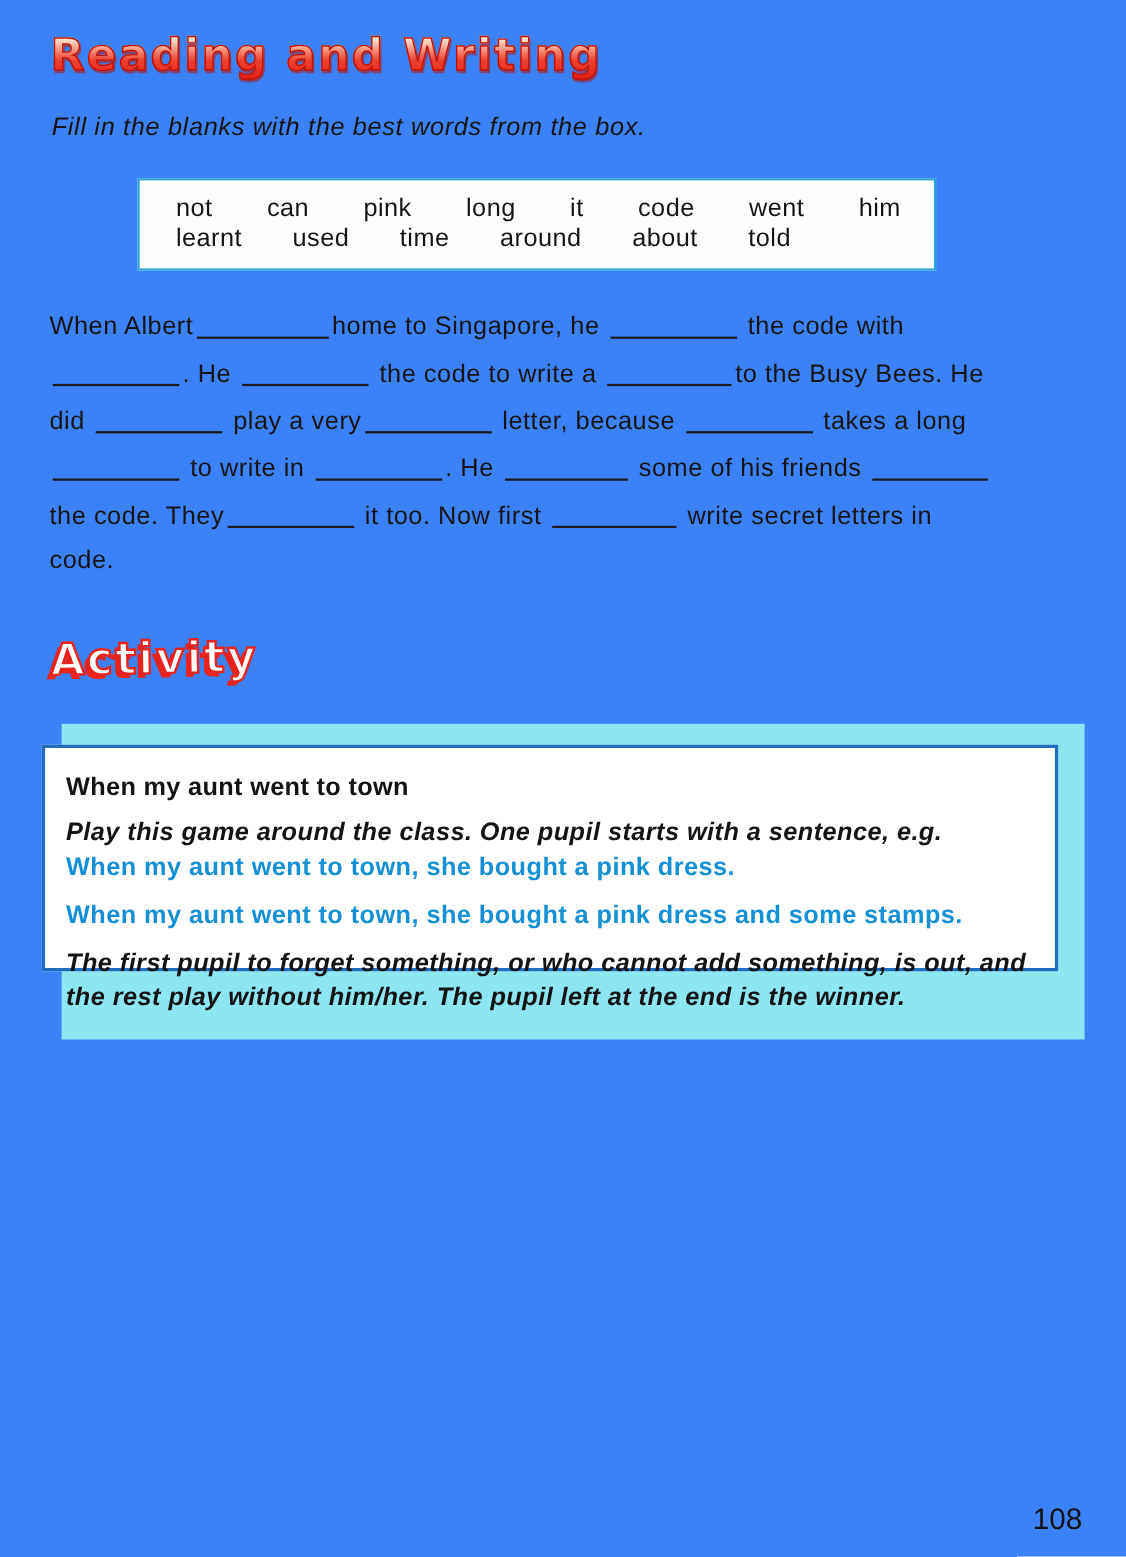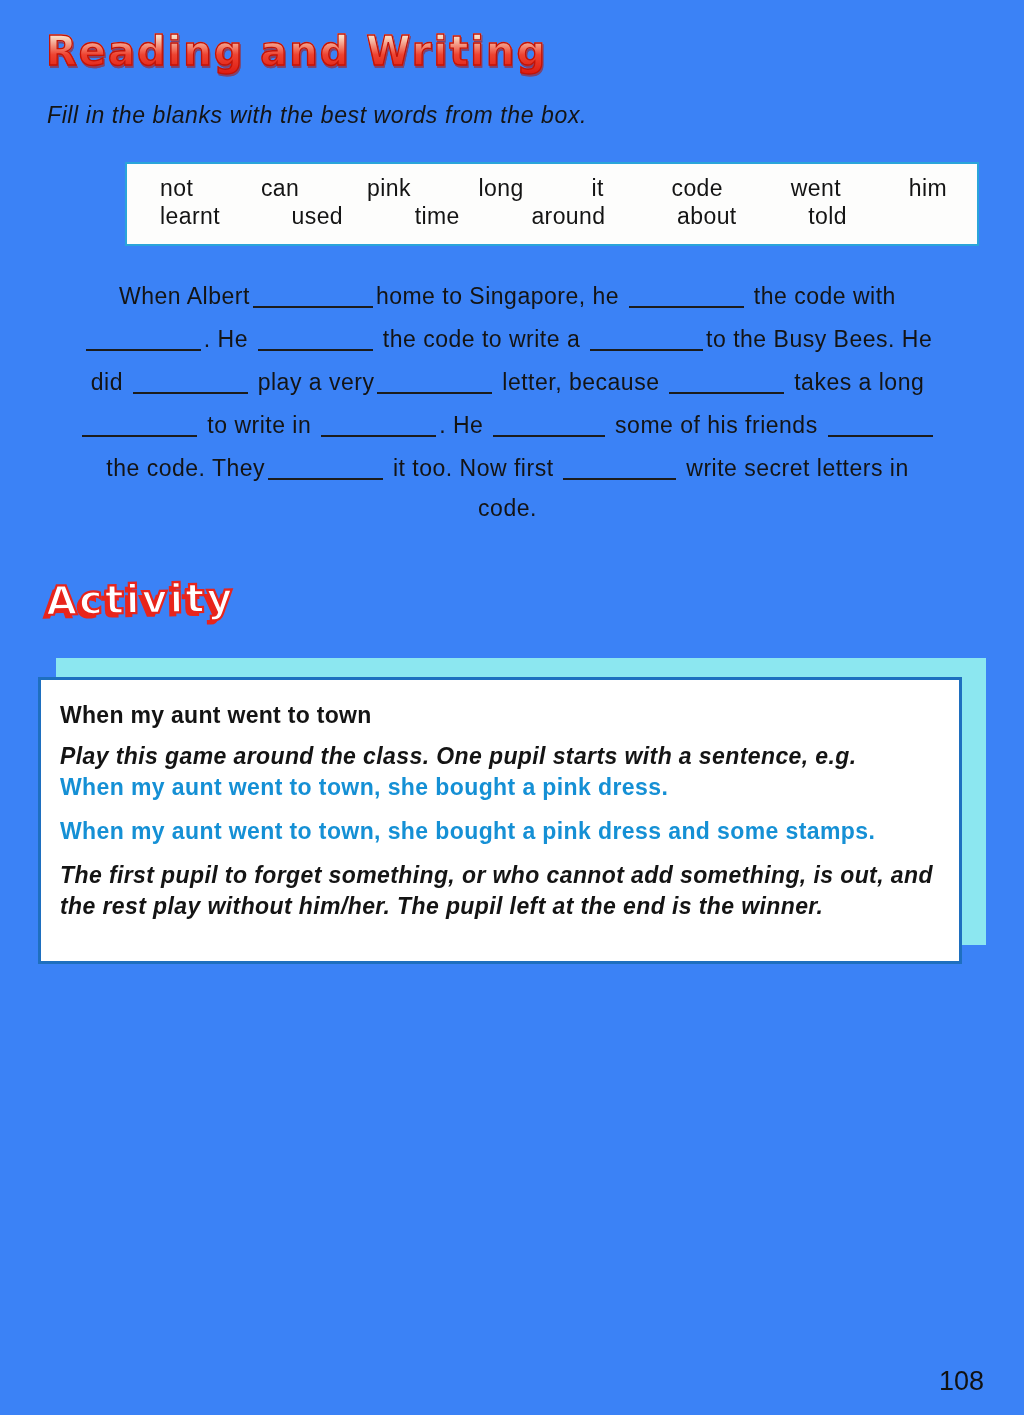--- a/index.html
+++ b/index.html
@@ -42,49 +42,49 @@
   }
   
   .instruction{
     position:absolute;left:47px;top:102px;margin:0;
     font-size:23px;font-style:italic;font-weight:500;
     letter-spacing:.6px;
   }
   
   .word-box{
     position:absolute;left:125px;top:162px;
-    width:854px;height:84px;box-sizing:border-box;
+    width:726px;height:84px;box-sizing:border-box;
     border:2px solid var(--word-box-border,#2aa5da);
     background:#fdfdfc;
   }
   .word-row{display:flex;justify-content:space-between;font-size:23px;letter-spacing:.4px;}
   .word-row.row1{padding:11px 30px 0 33px;}
   .word-row.row2{padding:1px 130px 0 33px;}
   
   .fill-paragraph{
     position:absolute;left:45px;top:272px;width:925px;
     font-size:23px;letter-spacing:.5px;
   }
-  .fline{height:43px;line-height:43px;white-space:nowrap;text-align:center;}
+  .fline{height:43px;line-height:43px;white-space:nowrap;}
   .blank{
     display:inline-block;
     border-bottom:2px solid #1c1c1c;
     height:30px;
     margin:0 3px;
     vertical-align:baseline;
     transform:translateY(4px);
   }
   
   .activity-wrap{position:absolute;left:38px;top:658px;width:948px;height:308px;}
   .activity-shadow{
     position:absolute;left:18px;top:0;width:930px;height:287px;
     background:var(--cyan-shadow,#8ce7f0);
   }
   .activity-inner{
-    position:absolute;left:0;top:19px;width:924px;height:287px;
+    position:absolute;left:0;top:19px;width:924px;height:206px;
     box-sizing:border-box;
     background:#ffffff;
     border:3px solid var(--activity-border,#1e6fbf);
     padding:14px 22px 16px 19px;
   }
   .activity-game-title{
     margin:8px 0 12px 0;
     font-size:23px;font-weight:bold;letter-spacing:.3px;
   }
   .apara{margin:0 0 13px 0;font-weight:bold;}

